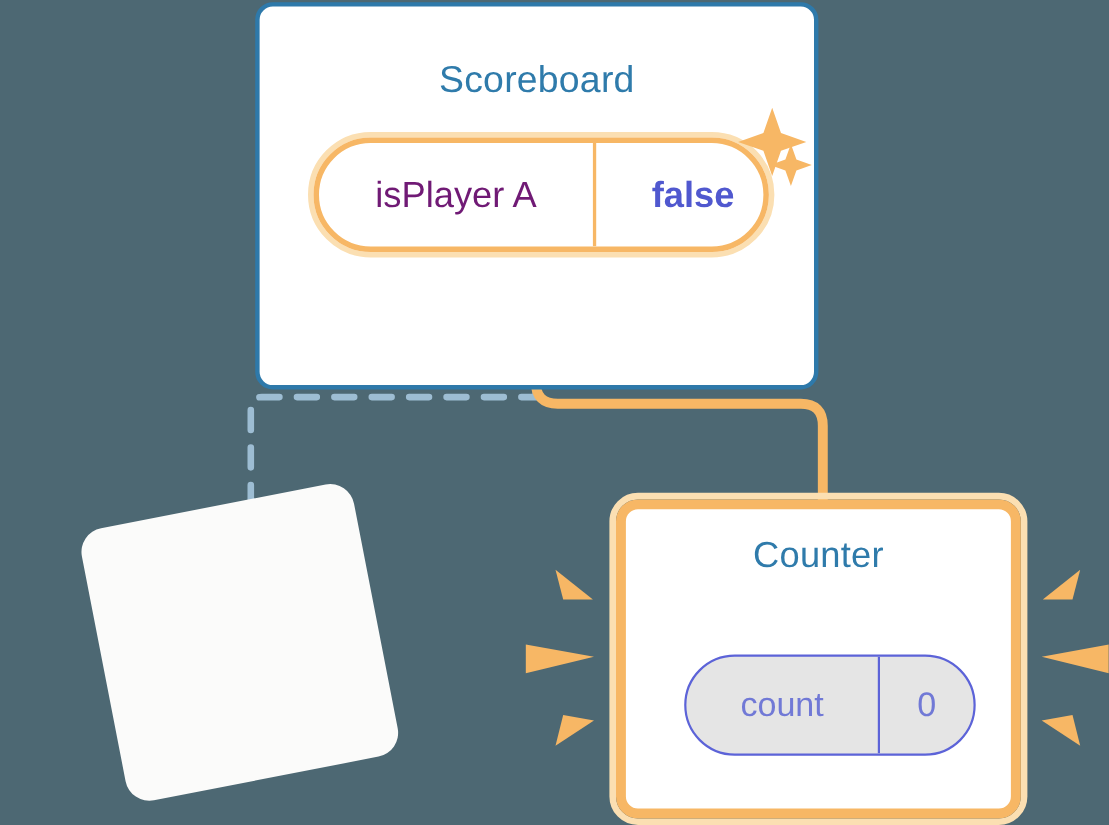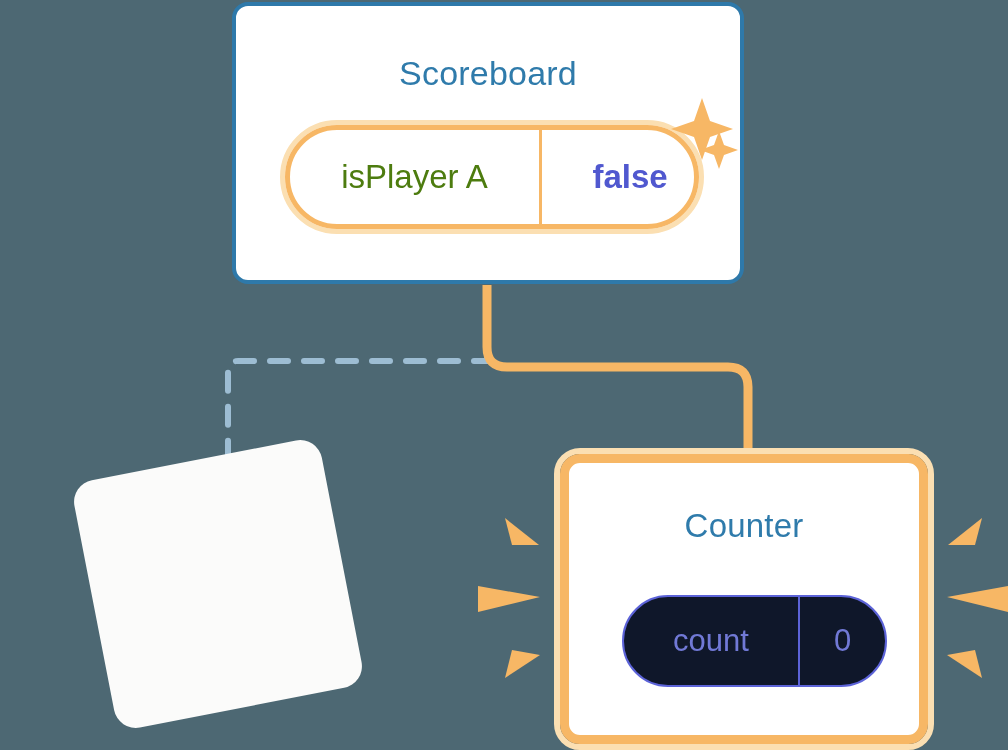--- a/index.html
+++ b/index.html
@@ -34,21 +34,21 @@
   #burst-left-layer { z-index: 3; }
   #rays-layer      { z-index: 3; }
   #sparkle-layer   { z-index: 6; }
 
   
   .card-scoreboard {
     position: absolute;
     left: 232px;
     top: 2px;
     width: 512px;
-    height: 282px;
+    height: 352px;
     background: #ffffff;
     border: 4px solid #2e79aa;
     border-radius: 16px;
     box-sizing: border-box;
     z-index: 5;
   }
   .card-title {
     text-align: center;
     color: #2f7bab;
     font-size: 34px;
@@ -87,21 +87,21 @@
     background: #ffffff;
     display: flex;
     align-items: stretch;
     overflow: hidden;
   }
   .pill-orange .pill-key {
     flex: 0 0 249px;
     display: flex;
     align-items: center;
     justify-content: center;
-    color: #4d7c0f;
+    color: #701a75;
     font-size: 33px;
     font-weight: 400;
   }
   .pill-orange .pill-div {
     flex: 0 0 3px;
     background: #f7b765;
     margin: 0;
   }
   .pill-orange .pill-val {
     flex: 1 1 auto;
@@ -135,34 +135,34 @@
     left: 6px;
     top: 6px;
     right: 6px;
     bottom: 6px;
     border: 9px solid #f7b765;
     border-radius: 20px;
     background: #ffffff;
     box-sizing: border-box;
   }
   .card-counter .card-title {
-    margin-top: 46px;
+    margin-top: 24px;
     font-size: 33px;
   }
 
   
   .pill-purple {
     position: absolute;
     left: 53px;
     top: 132px;
     width: 265px;
     height: 92px;
     border: 2px solid #5c63d8;
     border-radius: 46px;
-    background: #0f172a;
+    background: #e5e5e5;
     box-sizing: border-box;
     display: flex;
     align-items: stretch;
     overflow: hidden;
   }
   .pill-purple .pill-key {
     flex: 0 0 174px;
     display: flex;
     align-items: center;
     justify-content: center;

